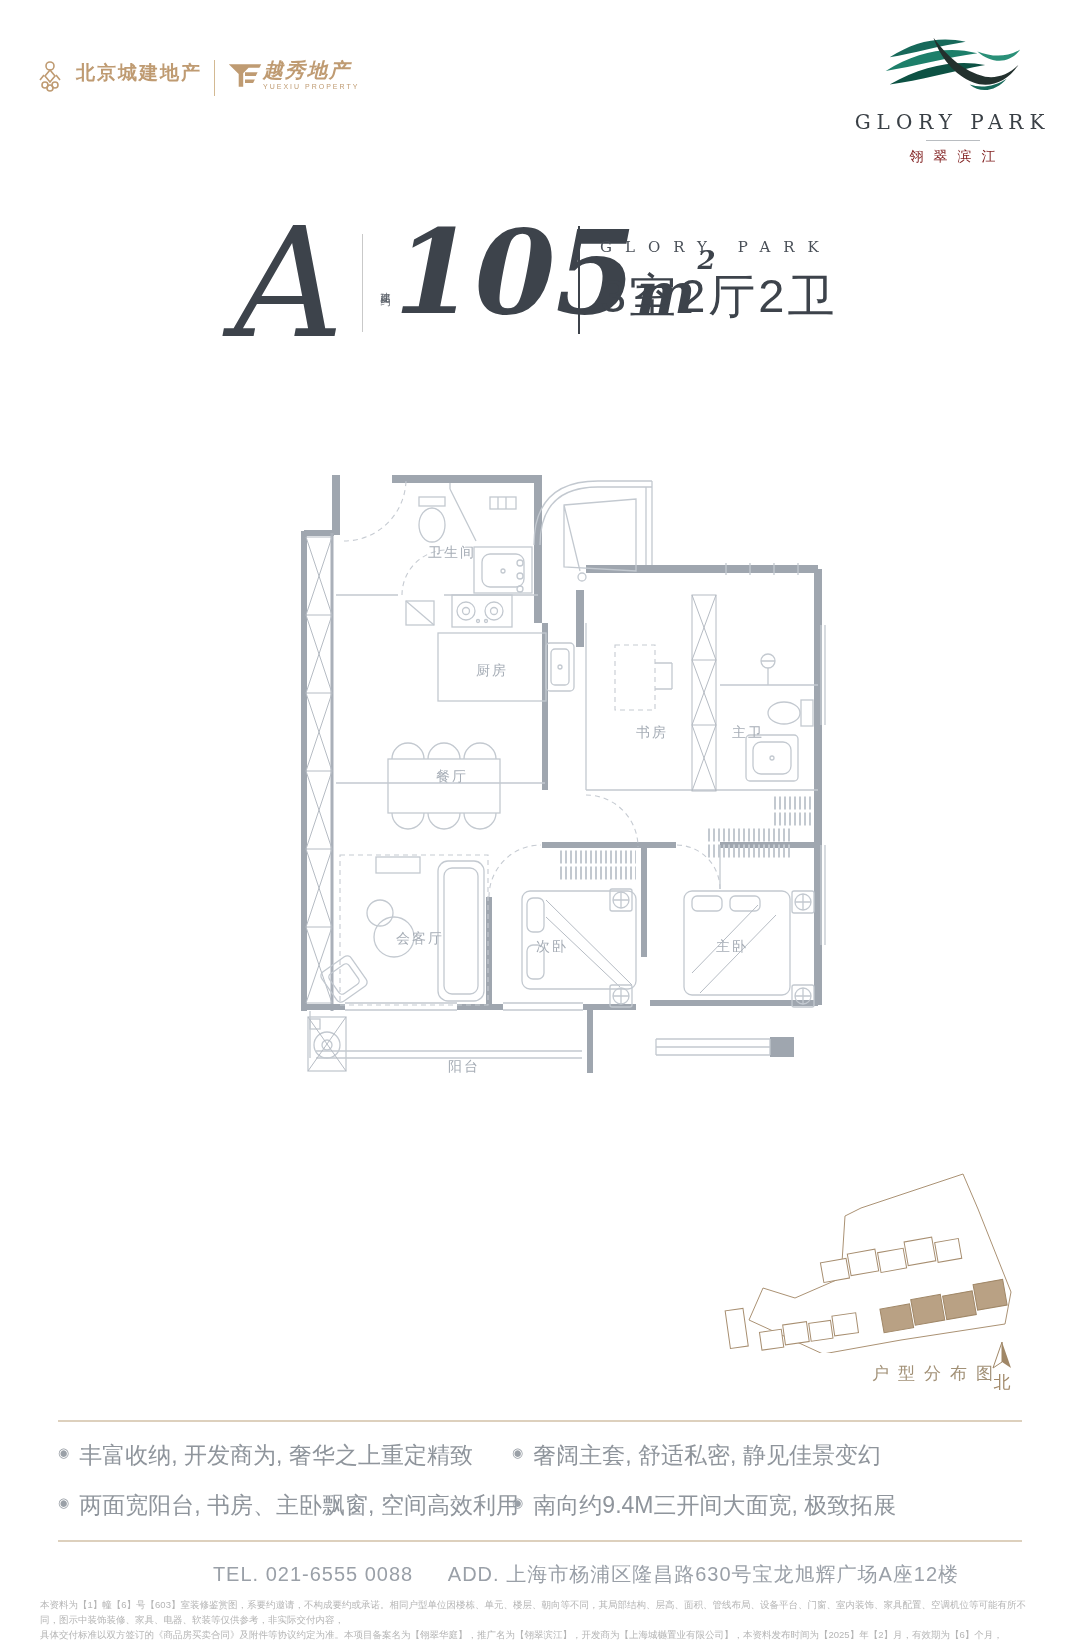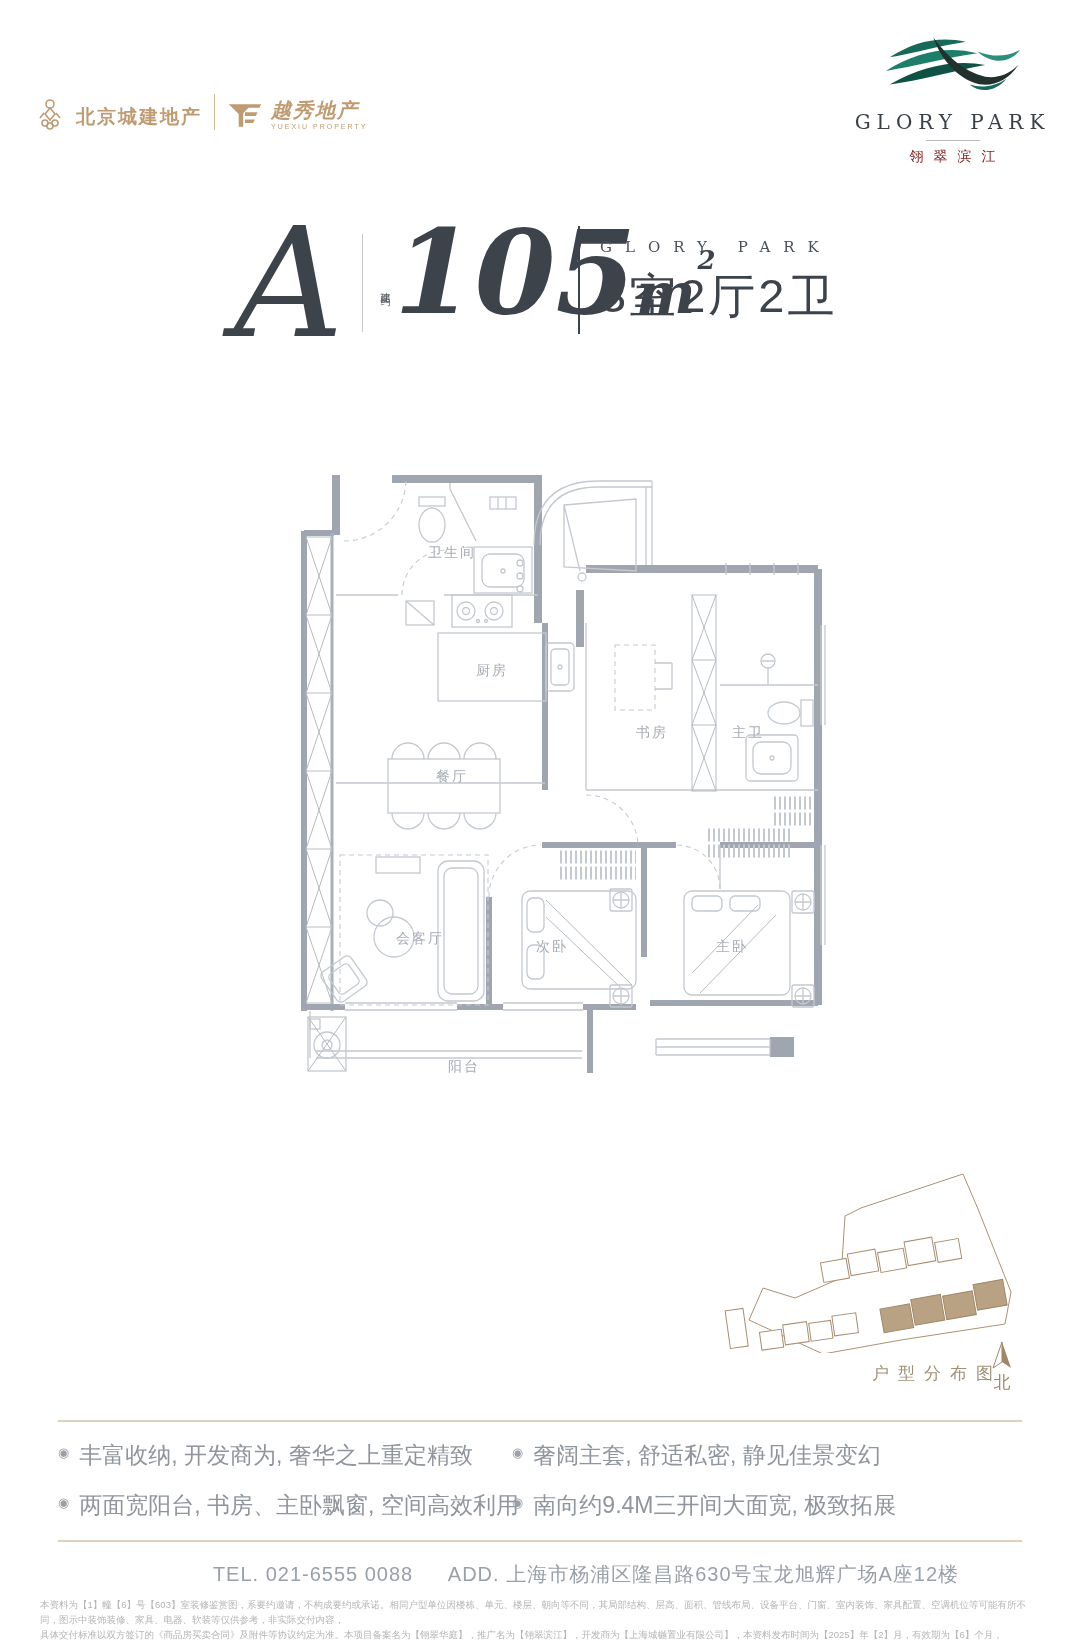--- a/index.html
+++ b/index.html
@@ -1,24 +1,24 @@
 <!DOCTYPE html>
 <html><head>
 <meta charset="utf-8">
 <style>
   html,body{margin:0;padding:0;background:#ffffff;}
   .page{position:relative;width:1080px;height:1648px;background:#fff;overflow:hidden;
         font-family:"Liberation Sans",sans-serif;color:#3d434b;}
   .abs{position:absolute;}
 
   
-  .logo-left{left:36px;top:60px;display:flex;align-items:flex-end;gap:12px;color:#bf9b72;}
+  .logo-left{left:36px;top:60px;display:flex;align-items:flex-start;gap:12px;color:#bf9b72;}
   .logo-left .cjname{font-size:19px;font-weight:700;letter-spacing:2px;}
   .logo-sep{width:1px;height:36px;background:#d3b992;}
-  .yx-wrap{display:flex;align-items:center;gap:8px;margin-top:40px;}
+  .yx-wrap{display:flex;align-items:center;gap:0;}
   .yx-text{display:flex;flex-direction:column;line-height:1;}
   .yx-cn{font-size:20px;font-weight:700;font-style:italic;letter-spacing:2px;}
   .yx-en{font-size:7px;letter-spacing:2px;margin-top:3px;}
   .logo-right{left:845px;top:28px;width:215px;display:flex;flex-direction:column;align-items:center;}
   .gp-name{font-family:"DejaVu Serif",serif;font-size:20px;letter-spacing:6px;color:#3a4046;margin-top:4px;white-space:nowrap;}
   .gp-line{width:54px;height:1px;background:#b9bdc1;margin:6px 0 7px 0;}
   .gp-cn{font-size:14px;letter-spacing:10px;color:#7f1d1d;margin-left:10px;white-space:nowrap;}
 
   
   .unit-letter{left:234px;top:208px;font-family:"DejaVu Serif",serif;font-style:italic;

